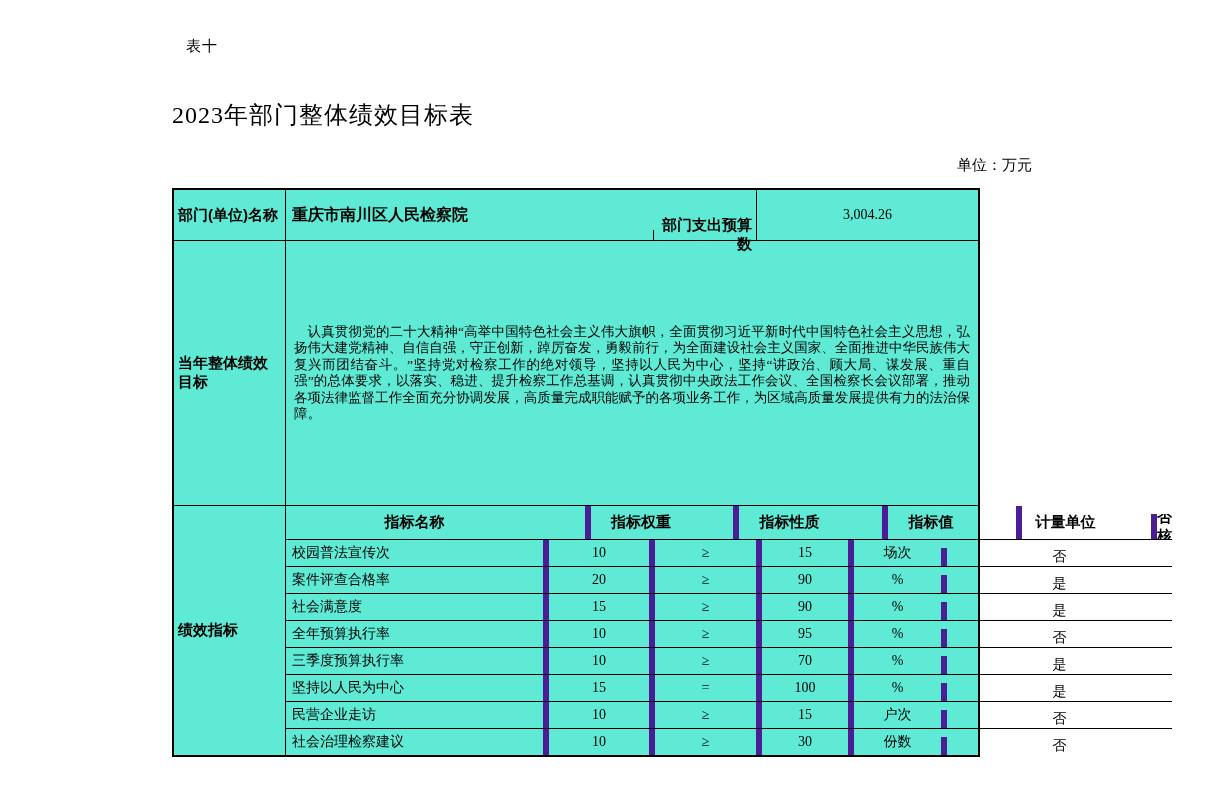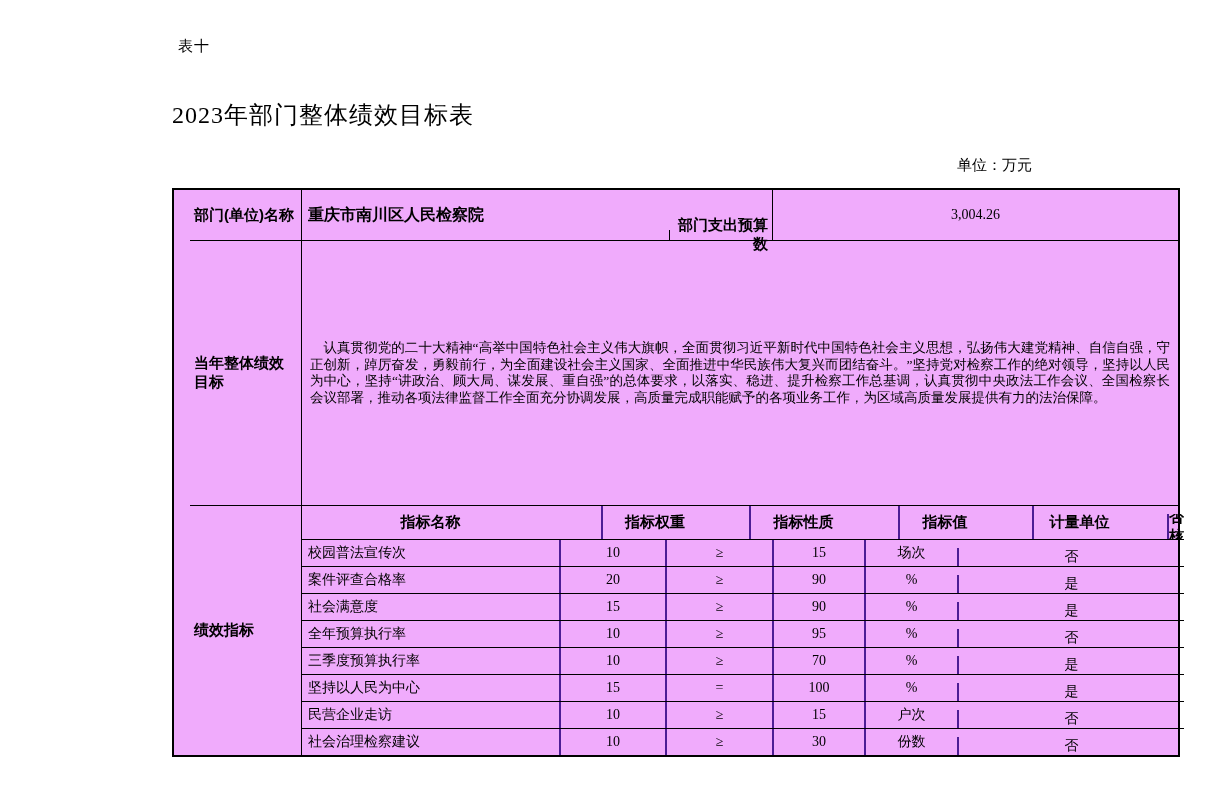--- a/index.html
+++ b/index.html
@@ -5,39 +5,38 @@
   * { margin: 0; padding: 0; box-sizing: border-box; }
   html, body { background: #ffffff; }
   body {
     width: 1205px; height: 806px;
     position: relative;
     font-family: "Liberation Serif", "DejaVu Serif", serif;
     color: #000;
     overflow: hidden;
   }
   .corner {
-    position: absolute; left: 178px; top: 37px;
+    position: absolute; left: 186px; top: 37px;
     font-size: 15px; letter-spacing: 1px;
   }
   .title {
     position: absolute; left: 172px; top: 99px; width: 860px;
     text-align: left; font-size: 24px; font-weight: normal;
     letter-spacing: 1px;
   }
   .unit-note {
     position: absolute; left: 172px; top: 156px; width: 860px;
     text-align: right; font-size: 15px;
   }
   .gtable {
     position: absolute; left: 172px; top: 188px;
-    width: 1008px; height: 569px;
+    width: 808px; height: 569px;
     border: 2px solid #000;
     display: flex; flex-direction: column;
-    background: #f0abfc;
-    padding-left: 16px;
+    background: #5eead4;
   }
   .trow { display: flex; flex-direction: row; width: 100%; }
   .trow + .trow { border-top: 1px solid #000; }
   .row-a { height: 50px; }
   .row-b { height: 267px; }
   .row-c { flex: 1; }
   .cell { display: flex; }
   .cell + .cell { border-left: 1px solid #000; }
   .c1 { width: 111px; flex: none; }
   .label-cell {
@@ -69,21 +68,21 @@
     width: 100%;
   }
   .ind-table { flex: 1; display: flex; flex-direction: column; border-left: 1px solid #000; }
   .ind-row { display: flex; flex-direction: row; flex: 1; }
   .ind-row + .ind-row { border-top: 1px solid #000; }
   .ind-row.header { flex: none; height: 33px; gap: 42px; }
   .icell {
     display: flex; align-items: center; justify-content: center;
     font-size: 14px; text-align: center; overflow: hidden;
   }
-  .icell + .icell { border-left: 2px solid #4c1d95; }
+  .icell + .icell { border-left: 6px solid #4c1d95; }
   .col-name   { width: 257px; flex: none; }
   .col-weight { width: 106px; flex: none; }
   .col-nature { width: 107px; flex: none; }
   .col-value  { width: 92px;  flex: none; }
   .col-unit   { width: 93px;  flex: none; }
   .col-core   { flex: 1; margin-top: 8px; }
   .ind-row.header .icell {
     font-family: "Liberation Sans", "DejaVu Sans", sans-serif;
     font-weight: bold; font-size: 15px;
   }

